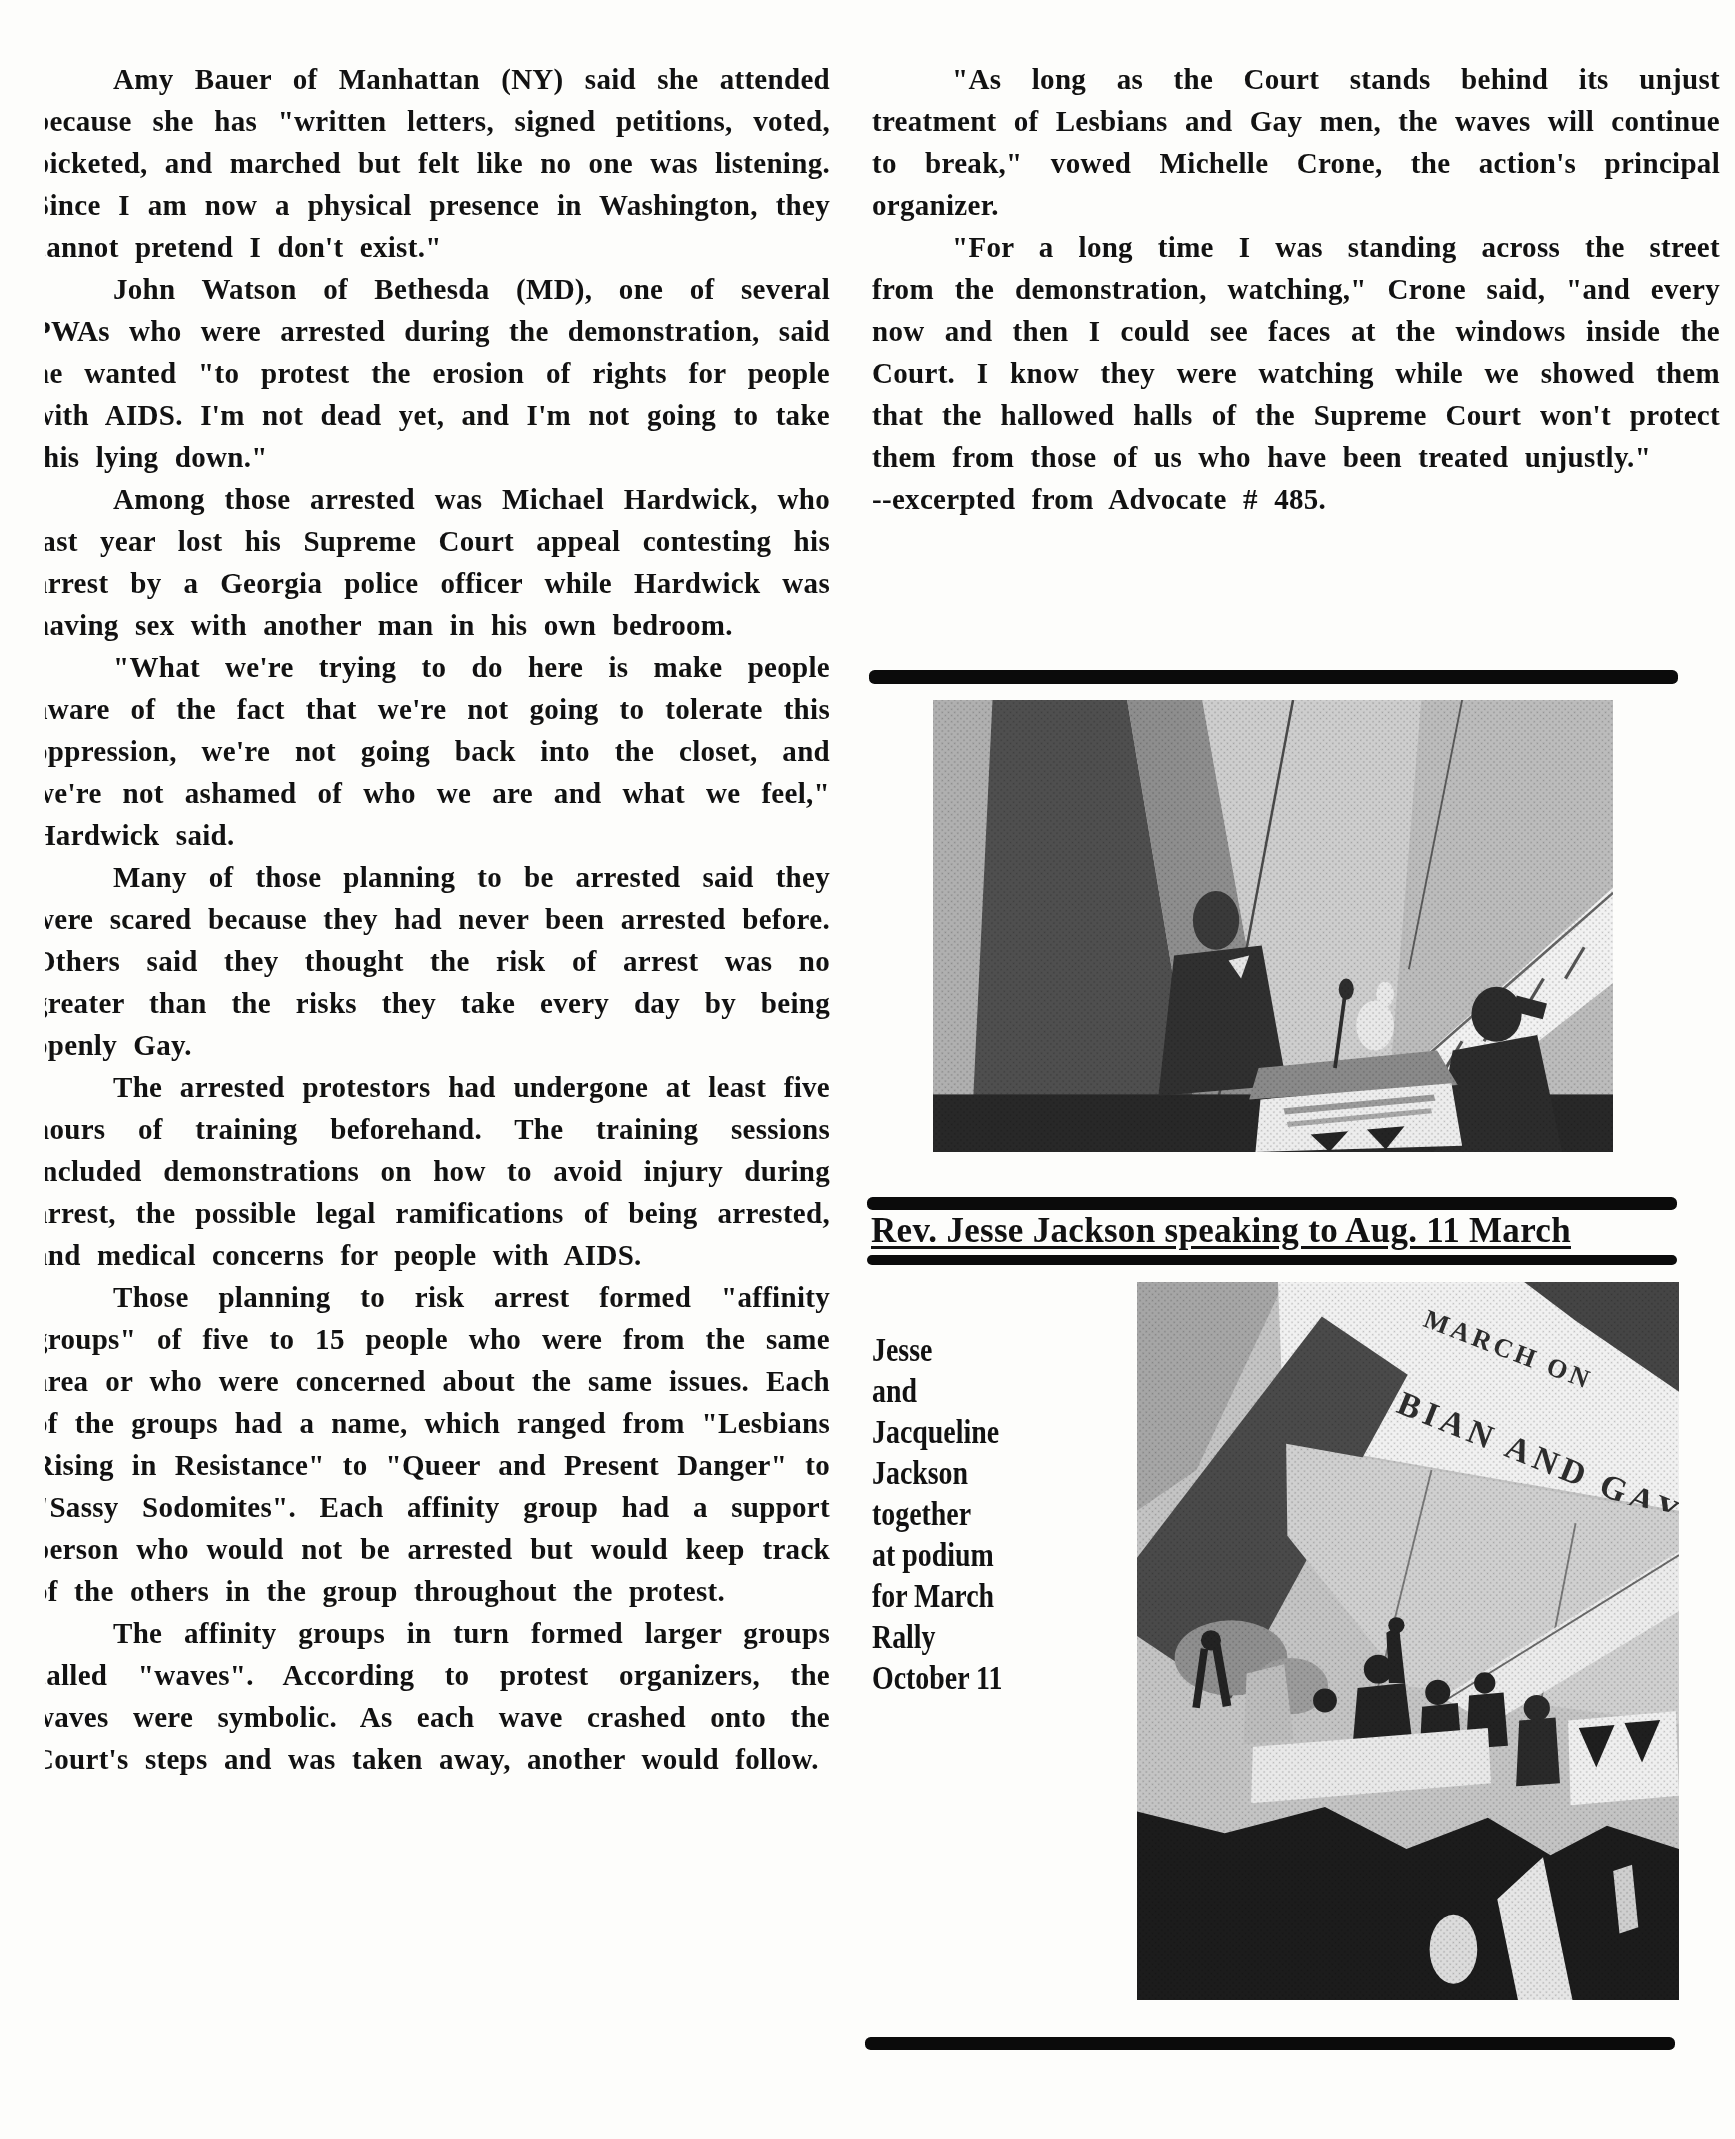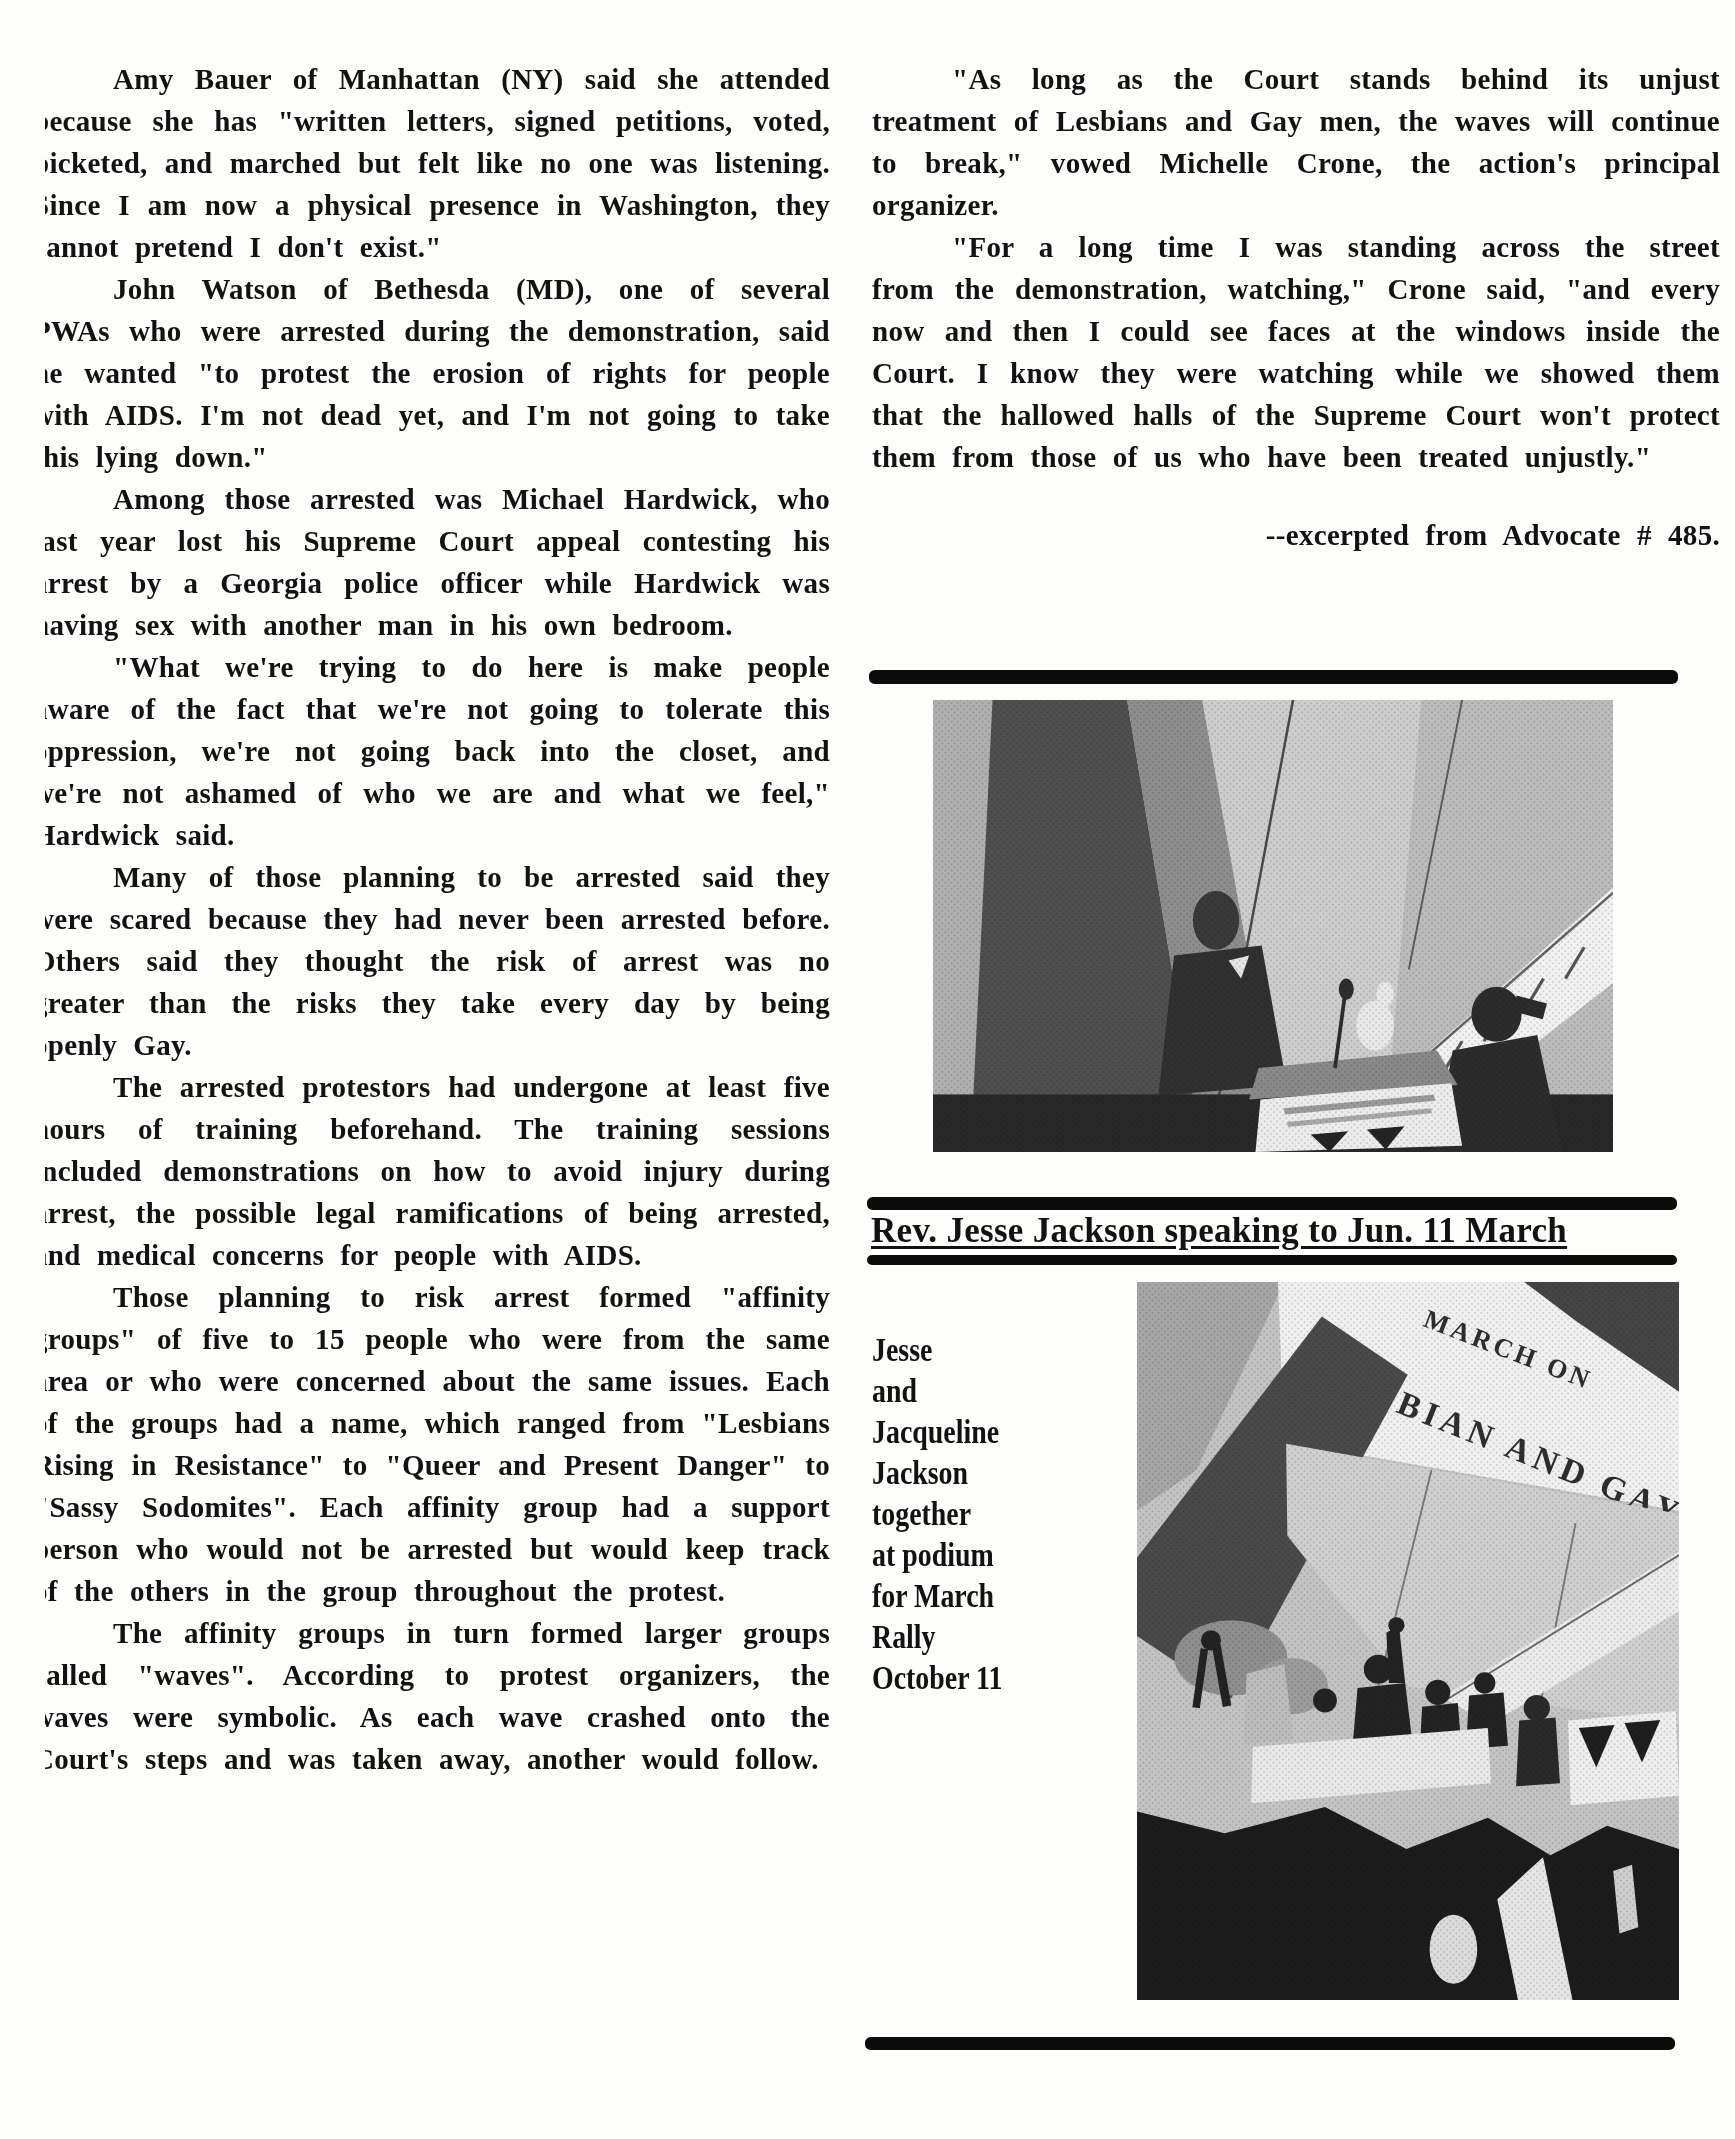--- a/index.html
+++ b/index.html
@@ -20,21 +20,21 @@
     line-height: 42px;
     font-weight: 700;
     text-align: justify;
     text-indent: 80px;
     word-spacing: 8.8px;
     letter-spacing: 0.3px;
     hyphens: none;
   }
   .col-left  { left: 33px;  top: 58px; width: 797px; }
   .col-right { left: 872px; top: 58px; width: 848px; }
-  .col p.attribution { text-indent: 0; text-align: right; margin-top: 36px; }
+  .col p.attribution { text-indent: 0; text-align: left; }
   
   .edge-mask {
     position: absolute; left: 0; top: 0; width: 45px; height: 2140px;
     background: #fdfdfb; z-index: 2;
   }
   
   .rule { position: absolute; background: #0b0b0b; border-radius: 5.6px; z-index: 1; }
   .rule-top            { left: 869px; top: 670px; width: 809px; height: 13.8px; }
   .rule-photo1-bottom  { left: 867px; top: 1197px; width: 810px; height: 12.5px; }
   .rule-caption-bottom { left: 867px; top: 1255px; width: 810px; height: 10px; }
@@ -139,21 +139,21 @@
       <g>
         <line x1="642" y1="588" x2="658" y2="470" stroke="#2e2e2e" stroke-width="6"></line>
         <ellipse cx="660" cy="462" rx="12" ry="17" fill="#2e2e2e"></ellipse>
         <ellipse cx="706" cy="520" rx="30" ry="40" fill="#e9e9e9"></ellipse>
         <ellipse cx="722" cy="470" rx="14" ry="20" fill="#e9e9e9"></ellipse>
       </g>
       <rect width="1086" height="722" fill="url(#ht1)"></rect>
     </svg>
   </div>
 
-  <div class="caption1">Rev. Jesse Jackson speaking to Jun. 11 March</div>
+  <div class="caption1">Rev. Jesse Jackson speaking to Aug. 11 March</div>
 
   <div class="side-caption">
     <div>Jesse</div>
     <div>and</div>
     <div>Jacqueline</div>
     <div>Jackson</div>
     <div>together</div>
     <div>at podium</div>
     <div>for March</div>
     <div>Rally</div>

